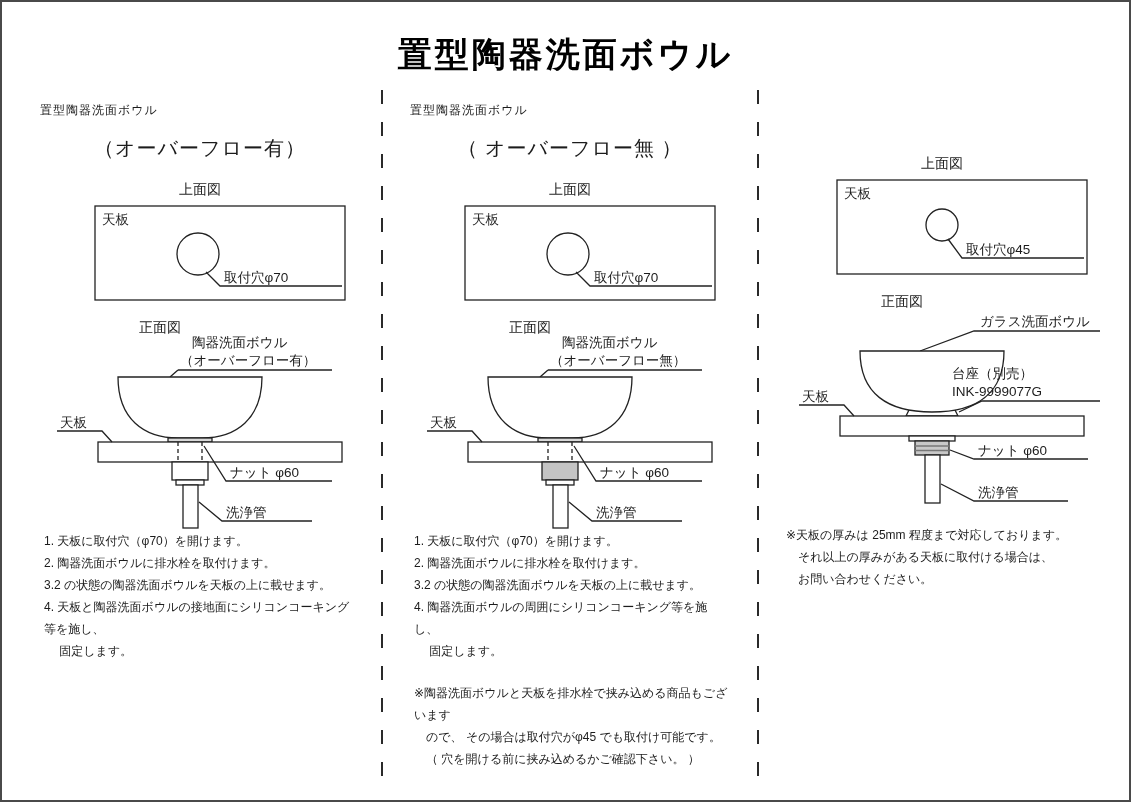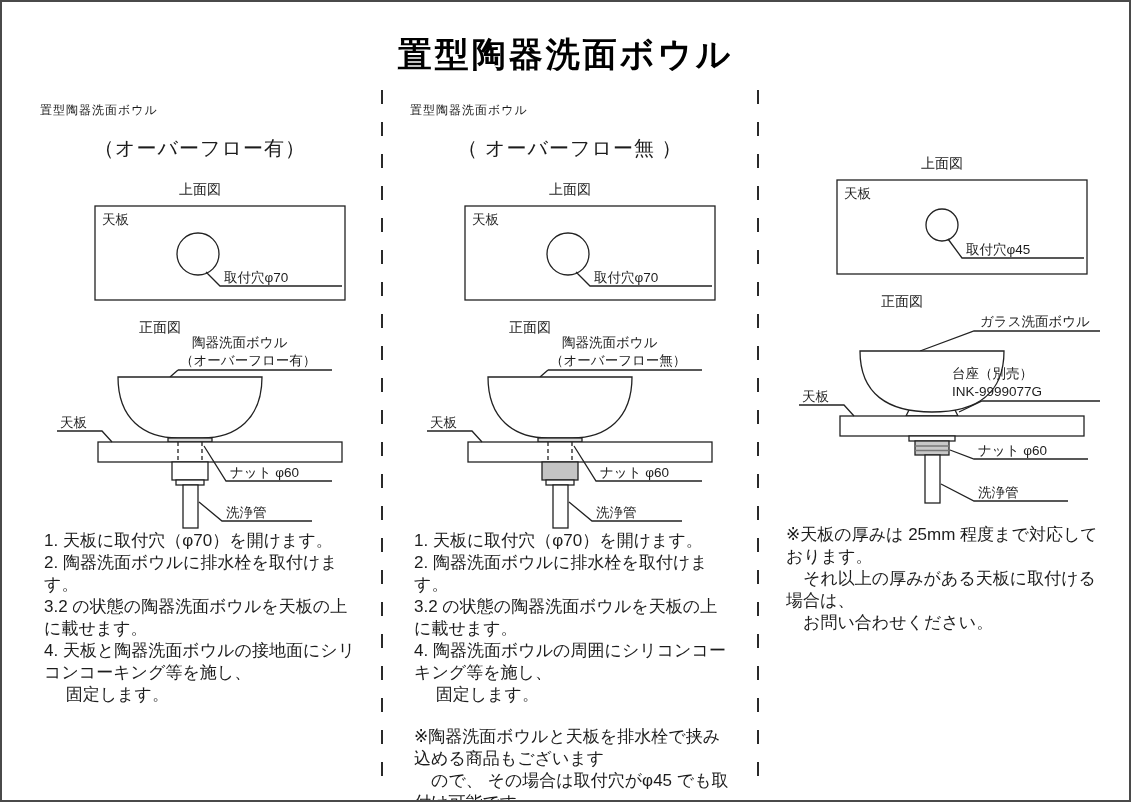--- a/index.html
+++ b/index.html
@@ -20,21 +20,21 @@
   .divider.d2{left:755px;}
   .col{position:absolute;top:95px;width:320px;}
   .col.c1{left:38px;}
   .col.c2{left:408px;}
   .col.c3{left:780px;}
   .col-h1{text-align:left;font-size:12px;letter-spacing:1px;line-height:26px;}
   .col-h2{text-align:center;font-size:20px;letter-spacing:1px;line-height:26px;margin-top:12px;min-height:26px;}
   svg.diagram{display:block;margin-top:19px;}
   svg.diagram text{font-family:"Liberation Sans","DejaVu Sans",sans-serif;font-size:13.5px;fill:#1c1c1c;}
   svg.diagram text.cap{font-size:14px;}
-  .instructions{font-size:17px;line-height:22px;white-space:pre-wrap;padding-left:4px;}
+  .instructions{font-size:12px;line-height:22px;white-space:pre-wrap;padding-left:4px;}
   .note{margin-top:20px;}
 </style>
 </head>
 <body>
 
 <div class="page">
   <div class="title">置型陶器洗面ボウル</div>
 
   <div class="divider d1"></div>
   <div class="divider d2"></div>

